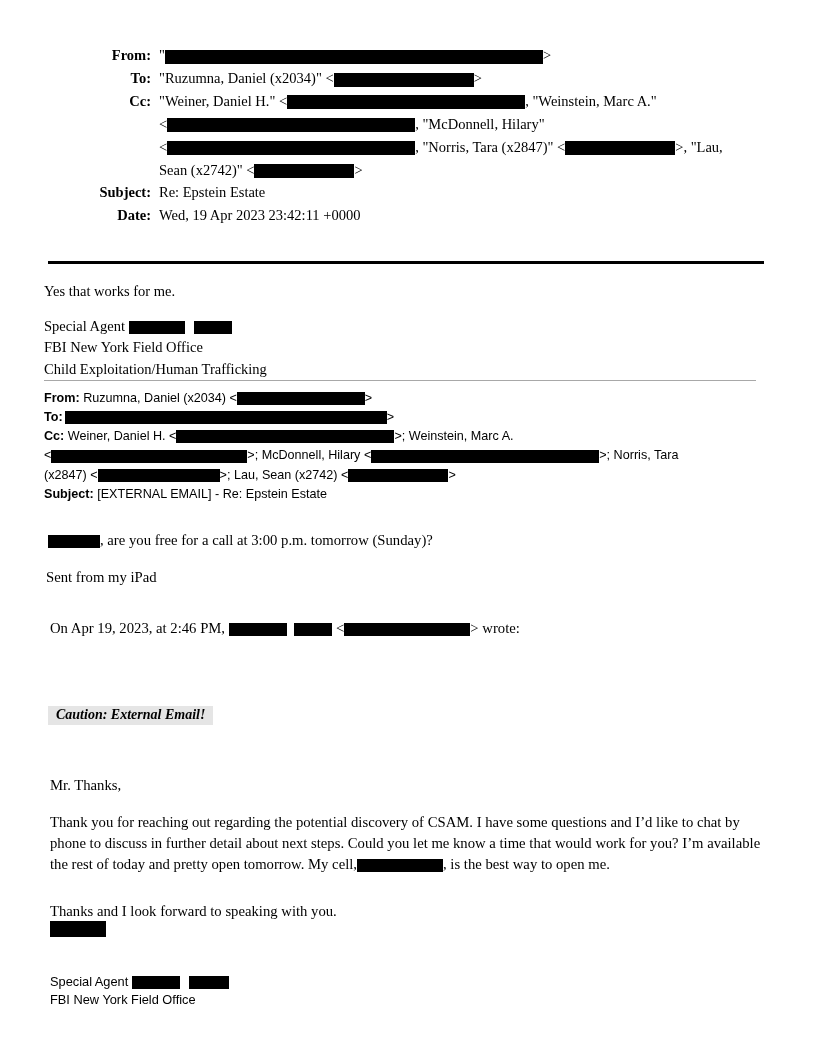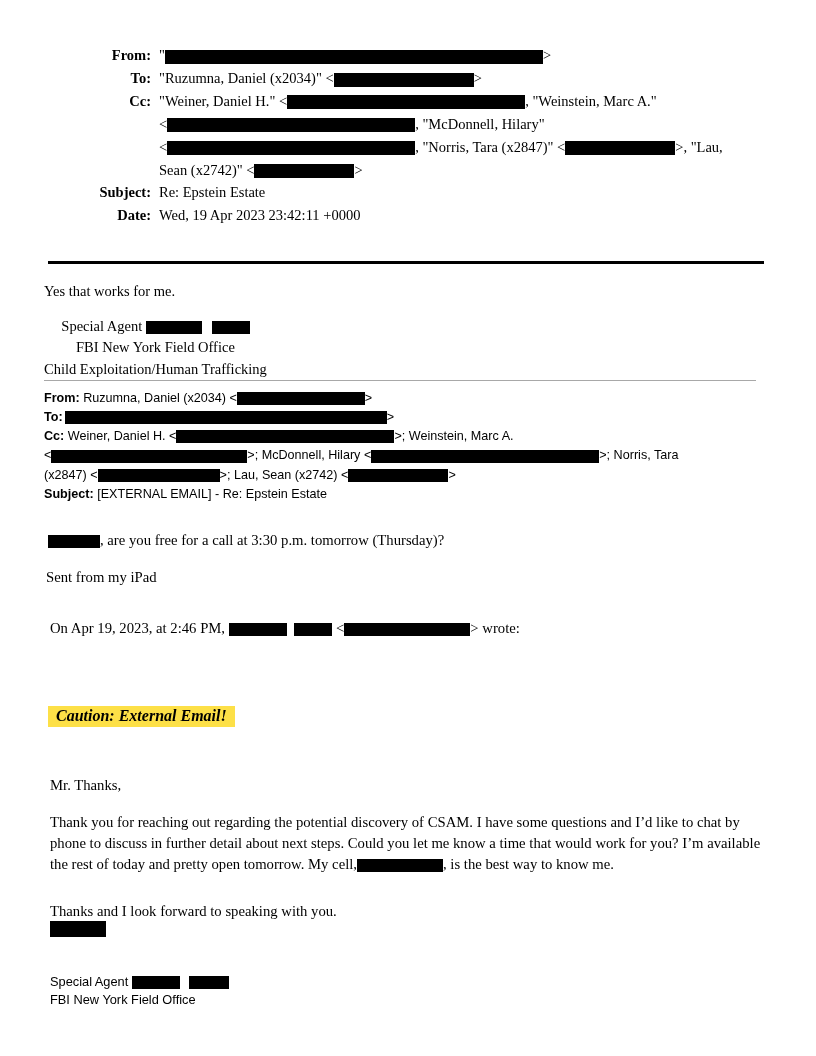--- a/index.html
+++ b/index.html
@@ -22,35 +22,35 @@
   }
   .hdr-val { flex:1; }
 
   .redact { display:inline-block; background:#000000; vertical-align:middle; height:13px; border-radius:0; }
   .redact.tall { height:14px; }
 
   .rule {
     position:absolute; left:48px; width:716px; height:3px; background:#000000;
   }
 
-  .p-abs { position:absolute;text-align:center; }
+  .p-abs { position:absolute; }
 
   .body1 { left:44px; font-size:14.5px; line-height:1.45; }
   .sig   { left:44px; font-size:14.5px; line-height:1.48; }
 
   .thinrule { position:absolute; left:44px; width:712px; height:1px; background:#a8a8a8; }
 
   .fwd { position:absolute; left:44px; width:714px; font-family:"Liberation Sans", sans-serif; font-size:12.6px; line-height:1.52; }
   .fwd b { font-weight:bold; }
 
   .caution {
     position:absolute; left:48px;
-    background:#fde047;
+    background:#e5e5e5;
     font-family:"Liberation Serif", serif;
-    font-style:italic; font-weight:bold; font-size:16px;
+    font-style:italic; font-weight:bold; font-size:14px;
     padding:1px 4px 2px 4px;
   }
 
   .blk { position:absolute; left:50px; width:710px; font-size:14.7px; line-height:1.42; }
 
   .sig2 { position:absolute; left:50px; font-family:"Liberation Sans", sans-serif; font-size:12.8px; line-height:1.42; }
 
   
 </style>
 </head>
@@ -126,41 +126,41 @@
       <span>&lt;</span><span class="redact" style="width:196px;"></span><span>&gt;; McDonnell, Hilary &lt;</span><span class="redact" style="width:228px;"></span><span>&gt;; Norris, Tara</span><br>
       <span>(x2847) &lt;</span><span class="redact" style="width:122px;"></span><span>&gt;; Lau, Sean (x2742) &lt;</span><span class="redact" style="width:100px;"></span><span>&gt;</span>
     </div>
     <div>
       <b>Subject:</b>
       <span>[EXTERNAL EMAIL] - Re: Epstein Estate</span>
     </div>
   </div>
 
   <div class="p-abs" style="left:48px; top:532px; font-size:14.7px;">
-    <span class="redact" style="width:52px;"></span><span>, are you free for a call at 3:30 p.m. tomorrow (Thursday)?</span>
+    <span class="redact" style="width:52px;"></span><span>, are you free for a call at 3:00 p.m. tomorrow (Sunday)?</span>
   </div>
 
   <div class="p-abs" style="left:46px; top:569px; font-size:14.7px;">Sent from my iPad</div>
 
   <div class="p-abs" style="left:50px; top:620px; font-size:14.7px;">
     <span>On Apr 19, 2023, at 2:46 PM,</span>
     <span class="redact" style="width:58px;"></span>
     <span class="redact" style="width:38px; margin-left:4px;"></span>
     <span>&lt;</span><span class="redact" style="width:126px;"></span><span>&gt; wrote:</span>
   </div>
 
   <div class="caution" style="top:706px;">
     <span style="display:inline-block;width:4px;"></span><span>Caution: External Email!</span><span style="display:inline-block;width:4px;"></span>
   </div>
 
   <div class="blk" style="top:775px;">Mr. Thanks,</div>
 
   <div class="blk" style="top:812px; width:712px;">
     <span>Thank you for reaching out regarding the potential discovery of CSAM.  I have some questions and I’d like to chat by phone to discuss in further detail about next steps.  Could you let me know a time that would work for you?  I’m available the rest of today and pretty open tomorrow.  My cell,</span><span class="redact" style="width:86px;"></span><span>, is the best way to</span>
-    <span>know me.</span>
+    <span>open me.</span>
   </div>
 
   <div class="blk" style="top:901px;">Thanks and I look forward to speaking with you.</div>
 
   <div class="p-abs" style="left:50px; top:919px;">
     <span class="redact" style="width:56px; height:16px;"></span>
   </div>
 
   <div class="sig2" style="top:973px;">
     <div>

